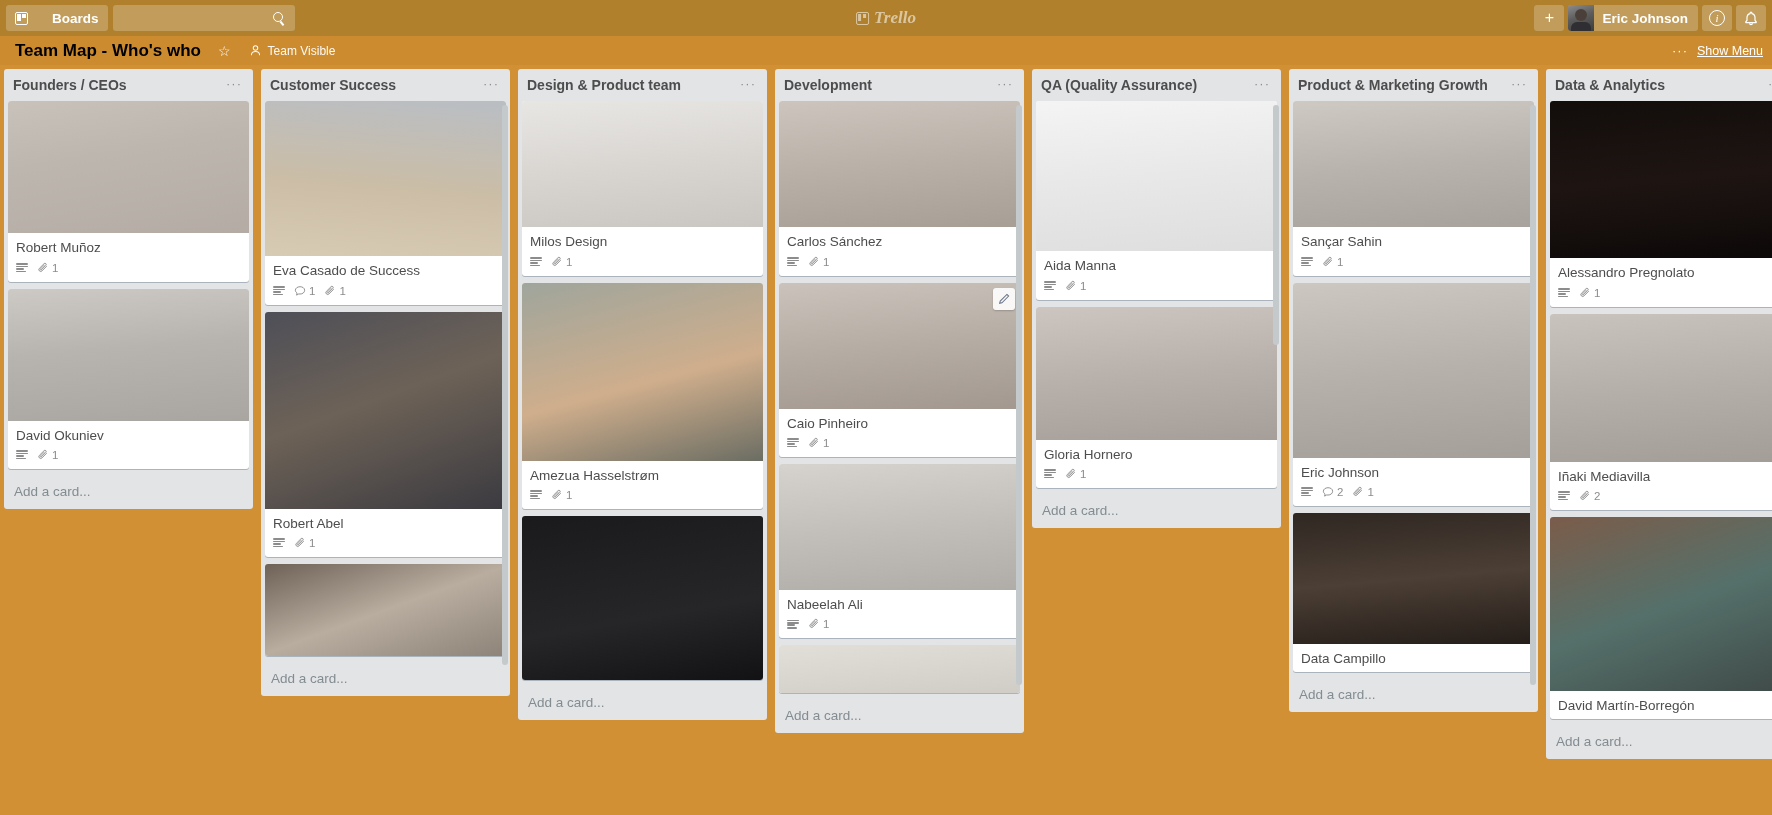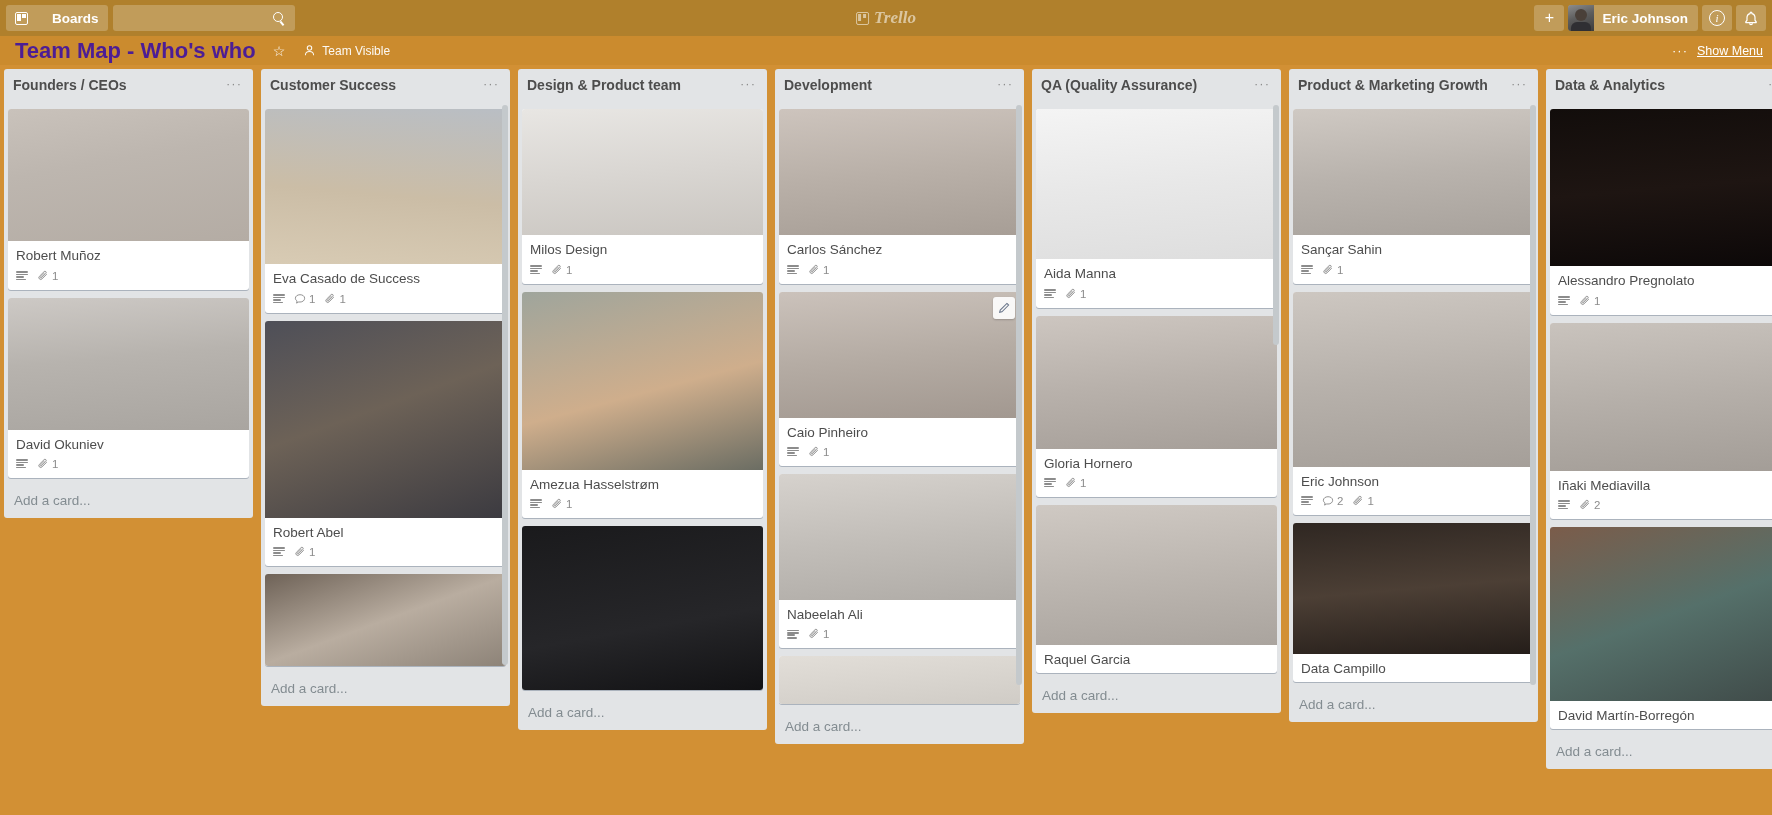--- a/index.html
+++ b/index.html
@@ -147,21 +147,21 @@
 
   
   #board-header {
     height: 29px; width: 100%;
     background: #cb8b2e;
     display: flex; align-items: center;
     padding: 0 9px;
     position: relative;
   }
   #board-title {
-    color: #4c1d95; font-size: 22px; font-weight: bold;
+    color: #000000; font-size: 17px; font-weight: bold;
     padding: 2px 6px; border-radius: 3px;
     cursor: pointer;
   }
   .bh-item {
     display: flex; align-items: center; gap: 6px;
     color: #fff; font-size: 12px;
     padding: 3px 7px; border-radius: 3px;
     margin-left: 4px;
     cursor: pointer;
     opacity: 0.95;
@@ -221,21 +221,20 @@
     position: relative;
   }
   .card {
     background: #fff;
     border-radius: 3px;
     box-shadow: 0 1px 0 rgba(9,30,66,0.25);
     margin-bottom: 7px;
     overflow: hidden;
     cursor: pointer;
     position: relative;
-    margin-top: 8px;
   }
   .cover {
     width: 100%;
     background-position: center center;
     background-size: cover;
     position: relative;
   }
   .card-body { padding: 6px 8px 4px 8px; }
   .card-title {
     font-size: 13.5px; color: #4d4d4d; line-height: 1.35;
@@ -644,26 +643,20 @@
               </span>
               <span class="badge">
                 <svg width="12" height="12" viewBox="0 0 14 14">
                   <path d="M11 5.2L5.8 10.4a2.1 2.1 0 01-3-3l5.5-5.5a1.4 1.4 0 012 2L5 9.2a.7.7 0 01-1-1l4.6-4.6" fill="none" stroke="#8c8c8c" stroke-width="1.1" stroke-linecap="round"></path>
                 </svg>
                 <span>1</span>
               </span>
             </div>
           </div>
         </div>
-        <div class="card">
-          <div class="cover" style="height:140px;background:linear-gradient(175deg,#cfc9c3 0%,#bcb6b0 50%,#aaa49e 100%);"></div>
-          <div class="card-body">
-            <div class="card-title">Raquel Garcia</div>
-          </div>
-        </div>
       </div>
       <div class="list-scrollbar" style="top: 36px; height: 240px;"></div>
       <div class="add-card">Add a card...</div>
     </div>
     <div class="list">
       <div class="list-header">
         <div class="list-title">Product &amp; Marketing Growth</div>
         <div class="list-dots">···</div>
       </div>
       <div class="cards">

